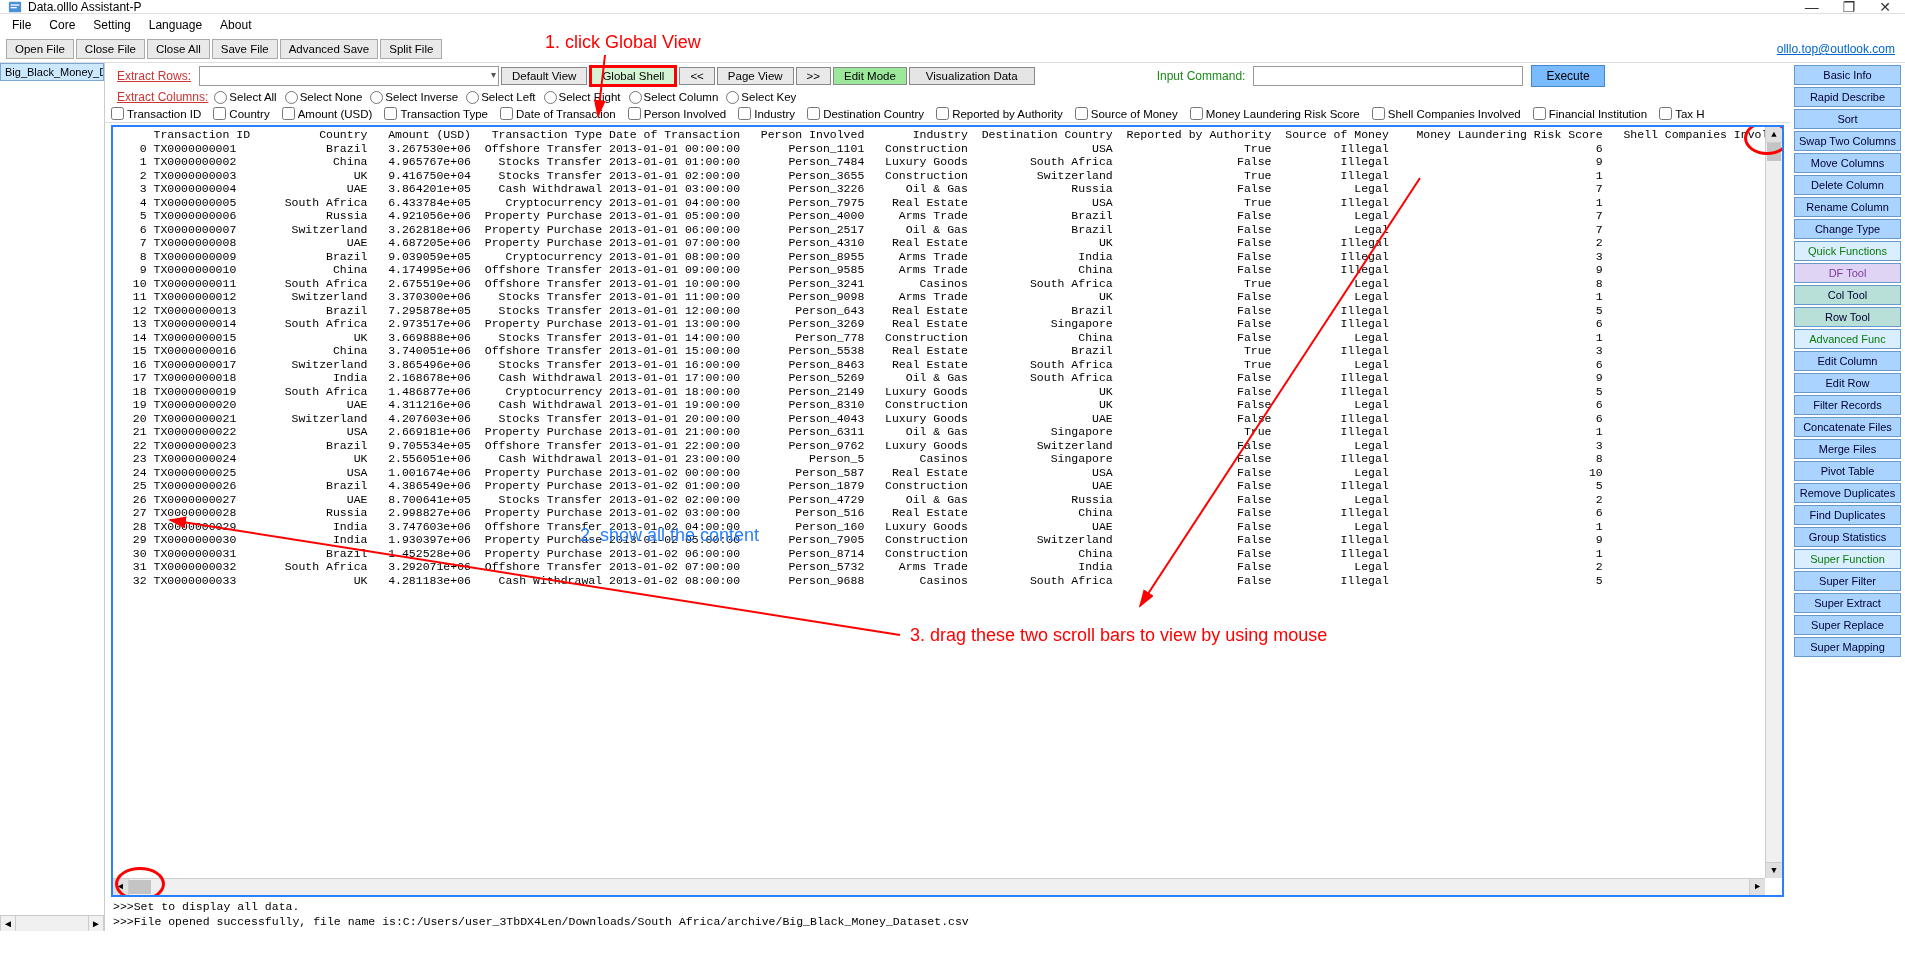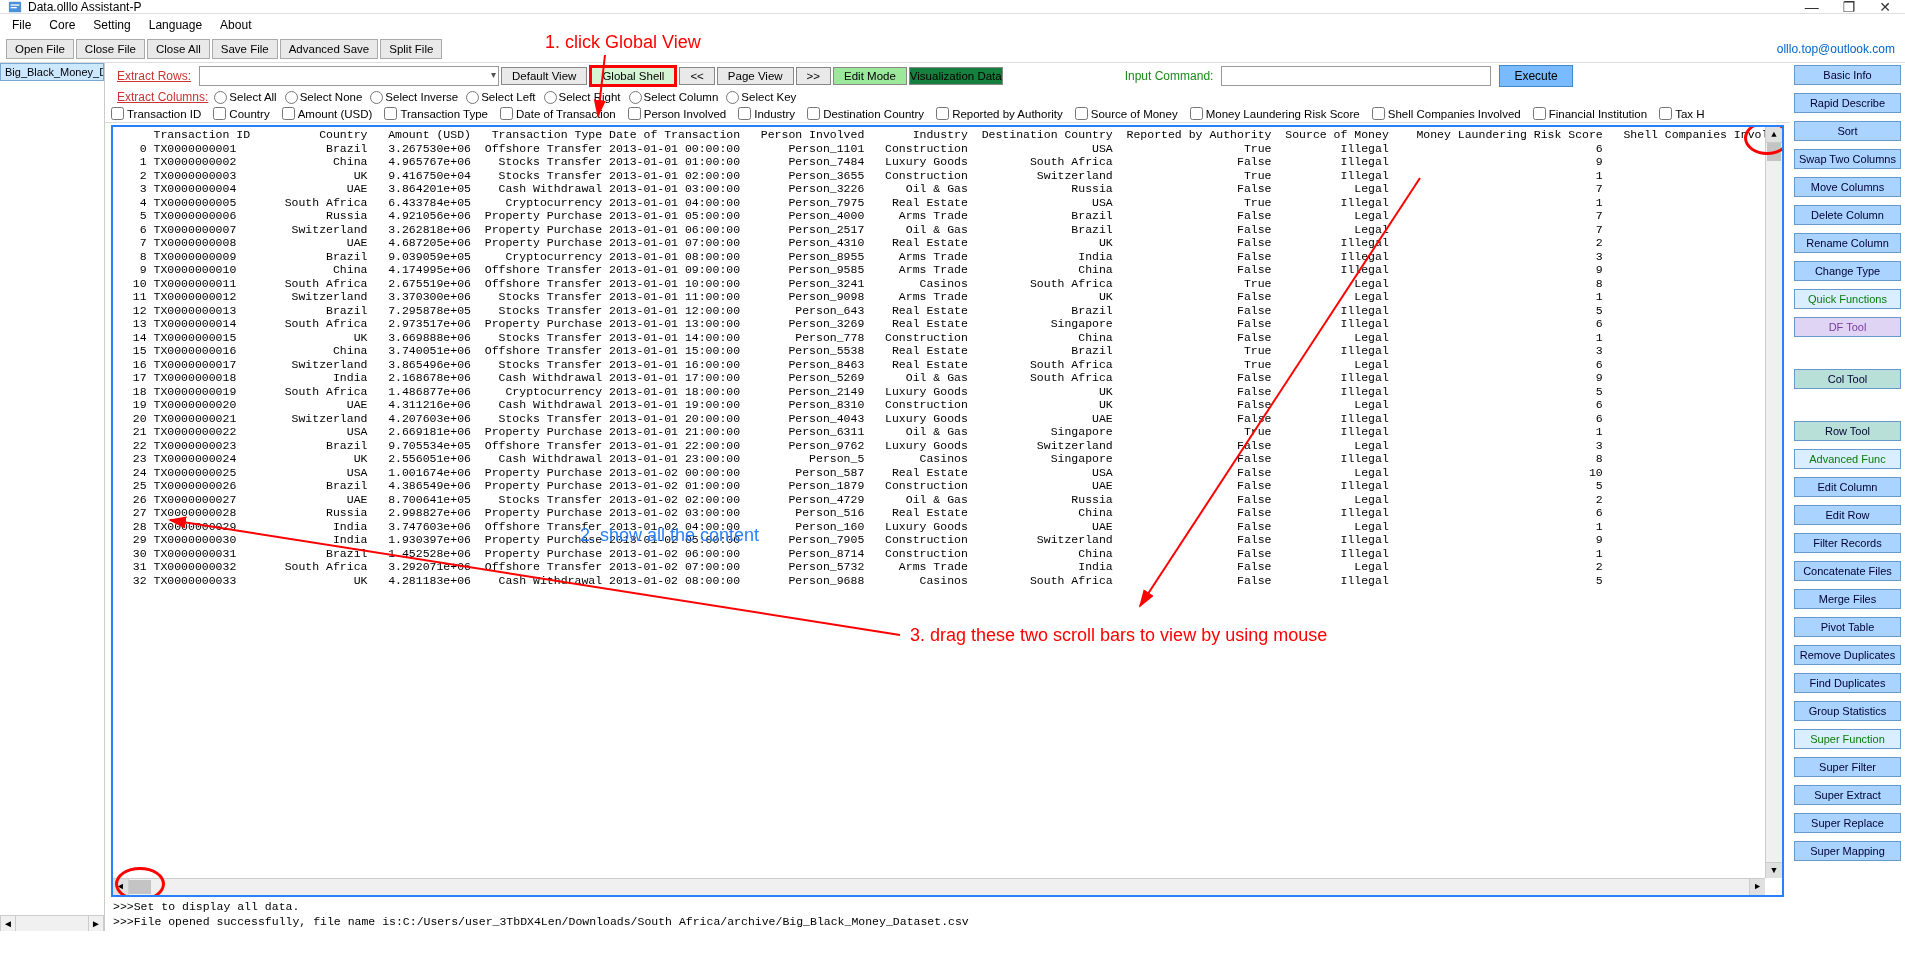--- a/index.html
+++ b/index.html
@@ -8,37 +8,37 @@
 .titlebar .icon { width: 14px; height: 14px; margin-right: 6px; display:inline-block;}
 .titlebar .icon svg { width: 14px; height: 14px; }
 .titlebar .title { flex: 1; font-size: 12px; color: #000; }
 .titlebar .winbtns { display: flex; gap: 12px; font-size: 14px; color: #333; }
 .titlebar .winbtns span { cursor: pointer; padding: 0 6px; }
 .menubar { display: flex; gap: 18px; padding: 4px 12px; font-size: 12px; color: #000; }
 .menubar span { cursor: pointer; }
 .toolbar1 { display: flex; align-items: center; padding: 3px 6px; border-bottom: 1px solid #ddd; }
 .btn { background: #e9e9e9; border: 1px solid #aaa; padding: 3px 8px; font-size: 11.5px; cursor: pointer; margin-right: 2px; color: #000; }
 .toolbar1 .spacer { flex: 1; }
-.email { color: #0066cc; font-size: 12px; margin-right: 4px; }
+.email { color: #0066cc; text-decoration: underline; font-size: 12px; margin-right: 4px; }
 .mainrow { display: flex; height: calc(100vh - 90px); }
 .leftcol { width: 105px; background: #fff; border-right: 1px solid #ccc; position:relative;}
 .filetab { background: #cce8ff; border: 1px solid #7aa7d4; padding: 2px 4px; font-size: 11px; color: #000; white-space: nowrap; overflow:hidden;}
 .leftscroll { position:absolute; bottom:0; left:0; right:0; height:16px; display:flex; background:#f0f0f0; border-top:1px solid #ccc;}
 .leftscroll .arrow{width:16px; text-align:center; font-size:10px; line-height:16px; border-left:1px solid #ccc; border-right:1px solid #ccc;}
 .leftscroll .track{flex:1;}
 .center { flex: 1; display: flex; flex-direction: column; overflow:hidden;}
 .rowbar { display: flex; align-items: center; padding: 2px 6px; gap: 2px; }
 .redlink { color: #cc3333; text-decoration: underline; font-size: 12px; padding: 0 6px; cursor:pointer;}
 .combo { flex: 0 0 300px; height: 20px; border: 1px solid #999; background: #fff; position: relative; }
 .combo .drop { position:absolute; right:2px; top:2px; font-size:10px; color:#555;}
 .viewbtn { background: #e9e9e9; border: 1px solid #888; padding: 2px 10px; font-size: 11.5px; cursor:pointer;}
 .viewbtn.active { background: #d4f4d4; }
 .viewbtn.edit { background: #9be89b; }
 .gv-highlight { border: 3px solid #ff0000; }
-.vizbtn { background: #15803d; border:1px solid #888; padding:2px 0; font-size:11.5px; cursor:pointer;}
+.vizbtn { background: #e5e5e5; border:1px solid #888; padding:2px 16px; font-size:11.5px; cursor:pointer;}
 .cmdlabel { color: #1a8a1a; font-size:12px; margin-left: 120px;}
 .cmdinput { flex: 1; max-width: 270px; height: 20px; border: 1px solid #999; margin: 0 6px;}
 .execbtn { background: #7abaff; border:1px solid #4488cc; padding: 3px 14px; font-size:12px; color:#000; cursor:pointer;}
 .radiorow { display:flex; align-items:center; padding: 1px 6px; font-size:11.5px;}
 .radiorow label { margin-right: 8px; display:flex; align-items:center; gap:2px;}
 .radiorow input[type=radio]{margin:0;}
 .checkrow { display:flex; align-items:center; gap:6px; padding: 2px 6px; font-size:11.5px; overflow:hidden; white-space:nowrap; border-bottom:1px solid #ddd;}
 .checkrow label { display:flex; align-items:center; gap:3px; margin-right:6px;}
 .checkrow input[type=checkbox]{margin:0;}
 .dataport { flex:1; border:2px solid #2a7fff; margin: 2px 6px 0 6px; position:relative; overflow:hidden; font-family: "Courier New", monospace; font-size: 11.5px; line-height: 13.5px; background:#fff;}
@@ -48,25 +48,25 @@
 .vscroll .sup,.vscroll .sdn{height:16px; text-align:center; font-size:9px; line-height:16px; background:#e0e0e0; border-bottom:1px solid #ccc;}
 .vscroll .sdn{position:absolute;bottom:0;width:100%;border-top:1px solid #ccc;border-bottom:none;}
 .vscroll .thumb{position:absolute; top:16px; height:18px; left:1px; right:1px; background:#c4c4c4;}
 .hscroll { position:absolute; left:0; right:17px; bottom:0; height:17px; background:#f0f0f0; border-top:1px solid #ccc;}
 .hscroll .sl,.hscroll .sr{width:16px; position:absolute; top:0; bottom:0; text-align:center; font-size:9px; line-height:16px; background:#e0e0e0;}
 .hscroll .sl{left:0; border-right:1px solid #ccc;}
 .hscroll .sr{right:0; border-left:1px solid #ccc;}
 .hscroll .thumb{position:absolute; left:16px; width:22px; top:1px; bottom:1px; background:#c4c4c4;}
 .hcircle2 { position:absolute; width:50px; height:34px; border:3px solid #ff0000; border-radius:50%; left:2px; bottom:-6px; z-index:5;}
 .console { padding: 2px 8px; font-family: "Courier New", monospace; font-size:11.5px; color:#000; line-height: 15px;}
-.rightcol { width: 115px; background:#fff; display:flex; flex-direction:column; gap:8px; padding: 2px 4px;}
+.rightcol { width: 115px; background:#fff; display:flex; flex-direction:column; gap:2px; padding: 2px 4px;}
 .rbtn { background: #aad4ff; border:1px solid #6699cc; padding:3px 2px; font-size:11px; text-align:center; cursor:pointer; color:#003;}
 .rbtn.green { color:#0a7a0a; background:#d9efff;}
 .rbtn.purple { color:#7a3aa0; background:#e0d4f4;}
-.rbtn.teal { background:#b8e0d8;margin-top:24px;}
+.rbtn.teal { background:#b8e0d8;}
 .annot { position:absolute; color:#ff0000; font-size:18px; font-weight:normal; pointer-events:none; z-index:20;}
 .arrow-svg { position:absolute; pointer-events:none; z-index:15;}
 </style>
 </head>
 <body>
 
 <div class="titlebar">
   <span class="icon"><svg viewBox="0 0 16 16">
         <rect x="1" y="2" width="14" height="12" fill="#4a90d9" rx="1"></rect>
         <rect x="3" y="5" width="10" height="1.5" fill="#fff"></rect>

